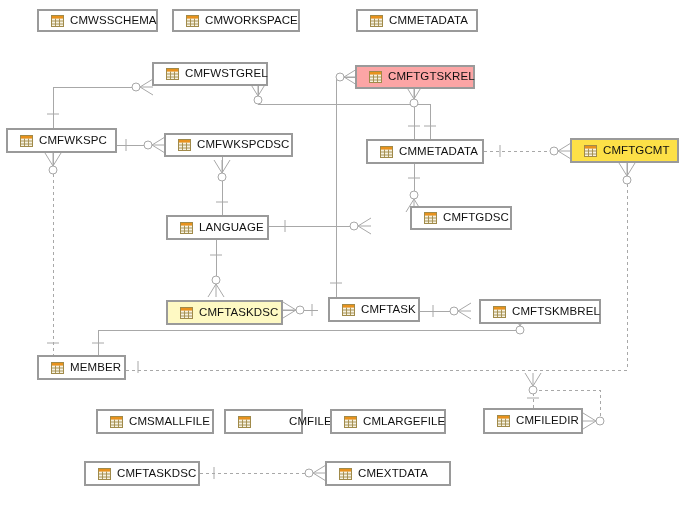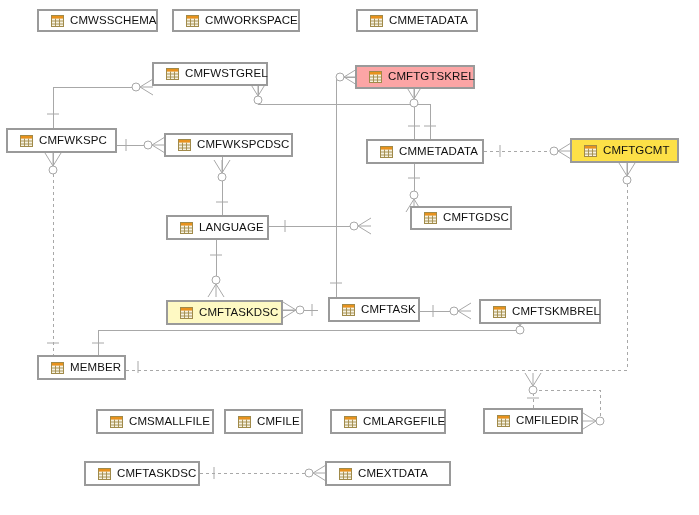--- a/index.html
+++ b/index.html
@@ -293,21 +293,21 @@
       <span class="entity-label" style="color:#111111">MEMBER</span>
     </div>
     <div class="entity-box" style="left: 80px; top: 409px; width: 118px; height: 25px; border-color: rgb(154, 154, 154); background: rgb(255, 255, 255); margin-left: 16px;">
       <svg class="tbl-icon" viewBox="0 0 13 12">
         <rect x="0.5" y="0.5" width="12" height="11" fill="#f6f2e2" stroke="#a08a4a"></rect>
         <rect x="1" y="1" width="11" height="2.6" fill="#e8921d"></rect>
         <path d="M0.5 6H12.5 M0.5 9H12.5 M4.5 3.6V11.5 M8.5 3.6V11.5" stroke="#a08a4a" stroke-width="0.9"></path>
       </svg>
       <span class="entity-label" style="color:#111111">CMSMALLFILE</span>
     </div>
-    <div class="entity-box" style="left: 224px; top: 409px; width: 79px; height: 25px; border-color: rgb(154, 154, 154); background: rgb(255, 255, 255);">
+    <div class="entity-box" style="left: 224px; top: 409px; width: 79px; height: 25px; border-color: rgb(154, 154, 154); background: rgb(255, 255, 255); gap: 32px;">
       <svg class="tbl-icon" viewBox="0 0 13 12">
         <rect x="0.5" y="0.5" width="12" height="11" fill="#f6f2e2" stroke="#a08a4a"></rect>
         <rect x="1" y="1" width="11" height="2.6" fill="#e8921d"></rect>
         <path d="M0.5 6H12.5 M0.5 9H12.5 M4.5 3.6V11.5 M8.5 3.6V11.5" stroke="#a08a4a" stroke-width="0.9"></path>
       </svg>
       <span class="entity-label" style="color:#111111">CMFILE</span>
     </div>
     <div class="entity-box" style="left: 330px; top: 409px; width: 116px; height: 25px; border-color: rgb(154, 154, 154); background: rgb(255, 255, 255);">
       <svg class="tbl-icon" viewBox="0 0 13 12">
         <rect x="0.5" y="0.5" width="12" height="11" fill="#f6f2e2" stroke="#a08a4a"></rect>

